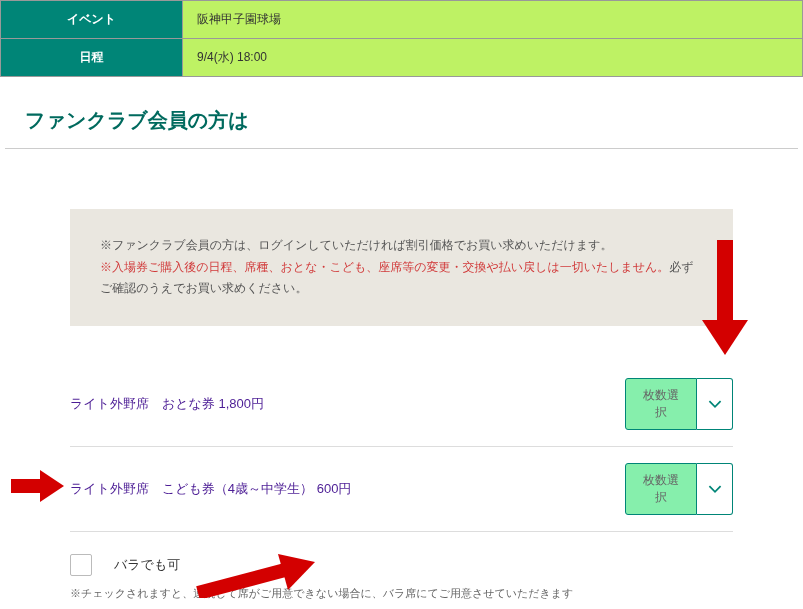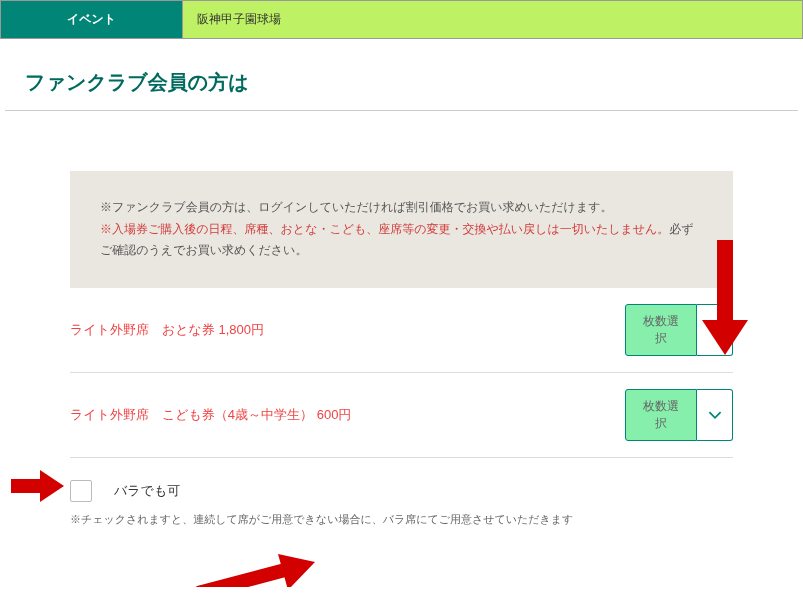--- a/index.html
+++ b/index.html
@@ -46,40 +46,41 @@
     }
     .content-area {
       padding: 60px 70px 30px 70px;
     }
     .notice-box {
       background: #eae7e0;
       padding: 26px 30px;
       font-size: 12px;
       line-height: 1.8;
       color: #555;
+      margin-bottom: 36px;
     }
     .notice-line {
       display: block;
     }
     .notice-red {
       color: #d13a3a;
     }
     .ticket-row {
       display: flex;
       justify-content: space-between;
       align-items: center;
       padding: 16px 0;
       border-bottom: 1px solid #ddd;
     }
     .ticket-row:first-of-type {
       border-top: 1px solid #ddd;
     }
     .ticket-label {
       font-size: 13px;
-      color: #ef4444;
+      color: #4c1d95;
     }
     .qty-select-wrap {
       display: flex;
       align-items: stretch;
     }
     .qty-select-btn {
       border: 1px solid #008577;
       background: #86efac;
       color: #666;
       font-size: 12px;
@@ -135,20 +136,24 @@
   </style>
 </head>
 <body>
 
 <table class="info-table">
   <tbody>
       <tr>
     <td class="label-cell">イベント</td>
     <td class="value-cell">阪神甲子園球場</td>
   </tr>
+  <tr>
+    <td class="label-cell">日程</td>
+    <td class="value-cell">9/4(水) 18:00</td>
+  </tr>
 </tbody>
   </table>
 
 <h2 class="section-heading">ファンクラブ会員の方は</h2>
 
 <div class="content-area">
 
   <div class="notice-box">
     <span class="notice-line">※ファンクラブ会員の方は、ログインしていただければ割引価格でお買い求めいただけます。</span>
     <span class="notice-line">

